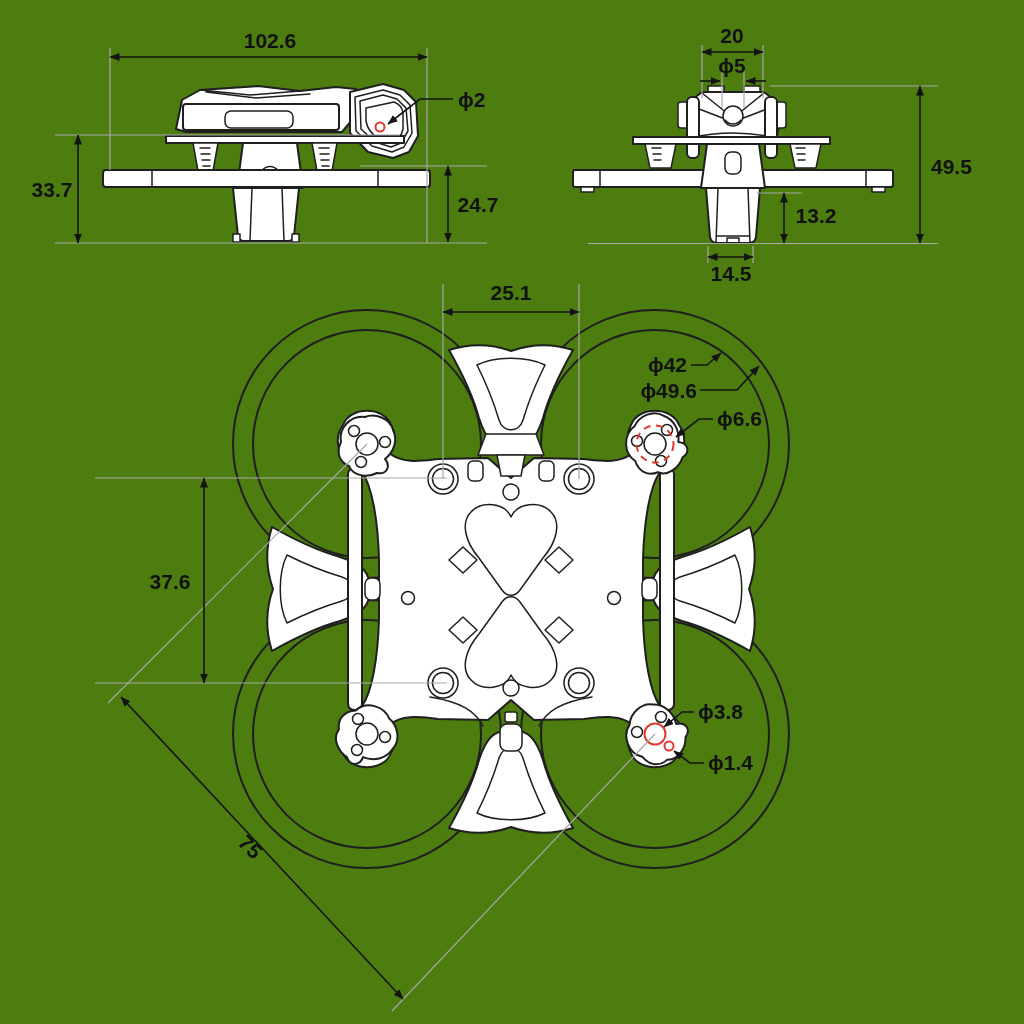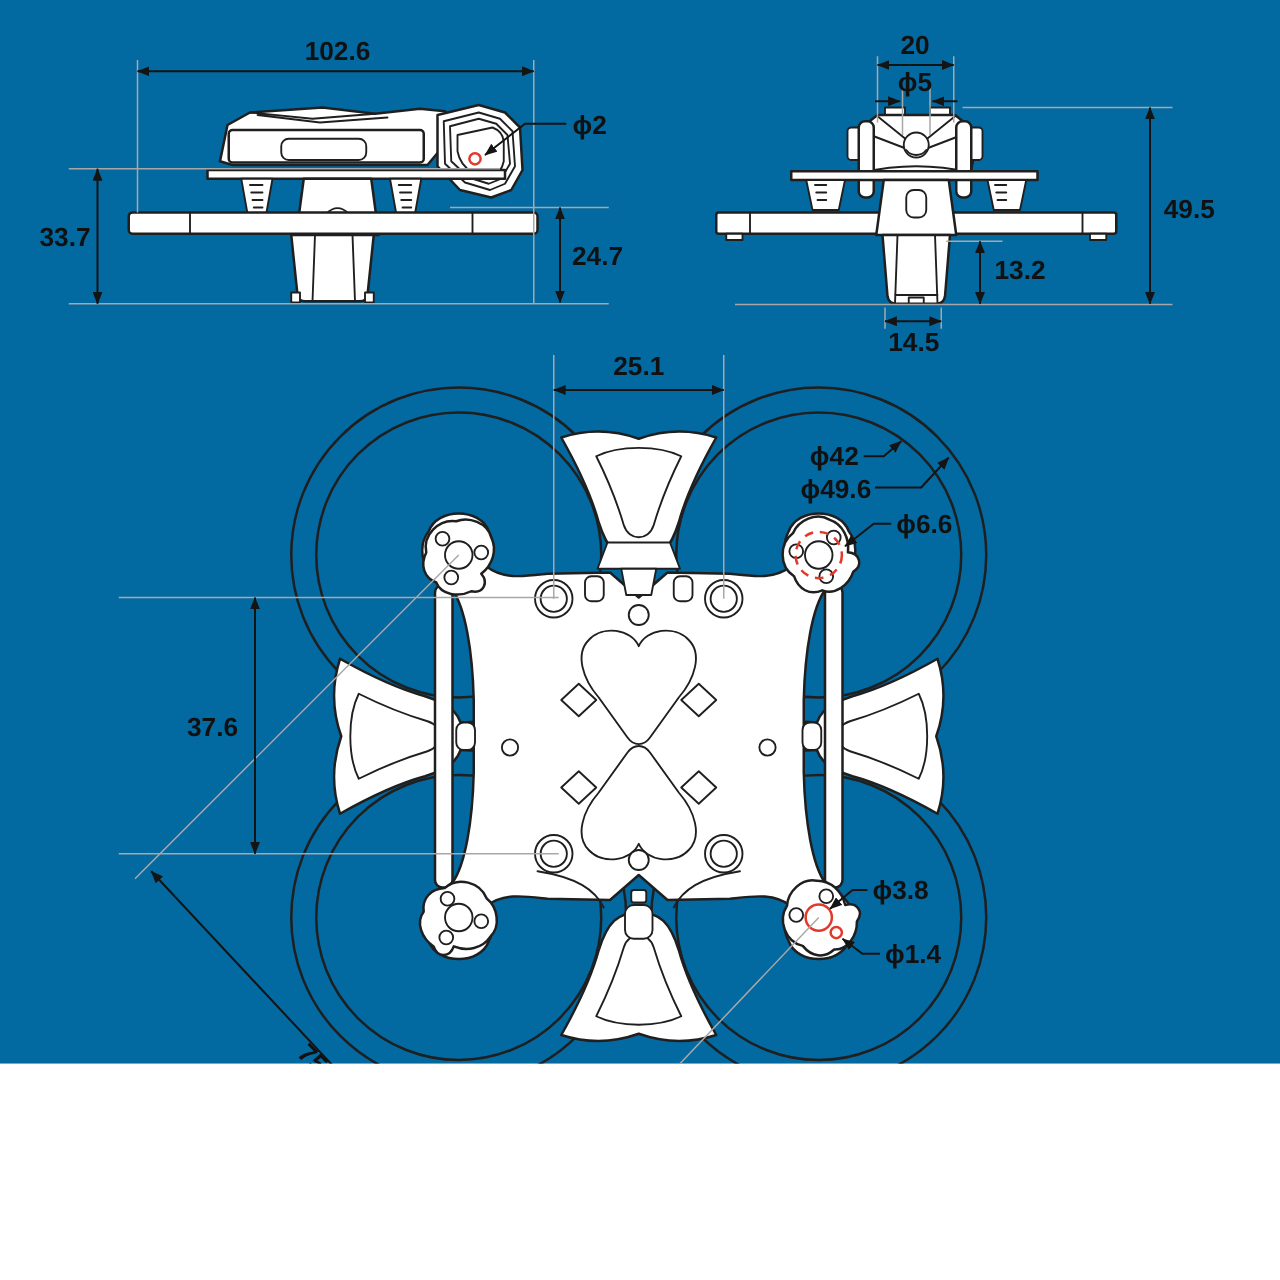--- a/index.html
+++ b/index.html
@@ -1,16 +1,16 @@
 <!DOCTYPE html>
 <html><head>
 <meta charset="utf-8">
 <style>
   html,body{margin:0;padding:0;background:#ffffff;}
-  .stage{position:relative;width:1024px;height:851px;background:#0369a1;overflow:hidden;}
+  .stage{position:relative;width:1024px;height:1024px;background:#4d7c0f;overflow:hidden;}
   svg{display:block;}
   .part{fill:#ffffff;stroke:#1f1f1f;stroke-width:2;stroke-linejoin:round;stroke-linecap:round;}
   .part-thin{fill:#ffffff;stroke:#1f1f1f;stroke-width:1.5;stroke-linejoin:round;stroke-linecap:round;}
   .lineonly{fill:none;stroke:#1f1f1f;stroke-width:1.5;stroke-linejoin:round;stroke-linecap:round;}
   .ring{fill:none;stroke:#1f1f1f;stroke-width:2;}
   .ext{stroke:#a8a8a8;stroke-width:1.2;fill:none;}
   .dim{stroke:#141414;stroke-width:1.6;fill:none;}
   .leader{stroke:#141414;stroke-width:1.6;fill:none;}
   .red{stroke:#e03a2c;stroke-width:2;fill:none;}
   .dim-label{font-family:"Liberation Sans",sans-serif;font-size:21px;font-weight:700;fill:#111;}

